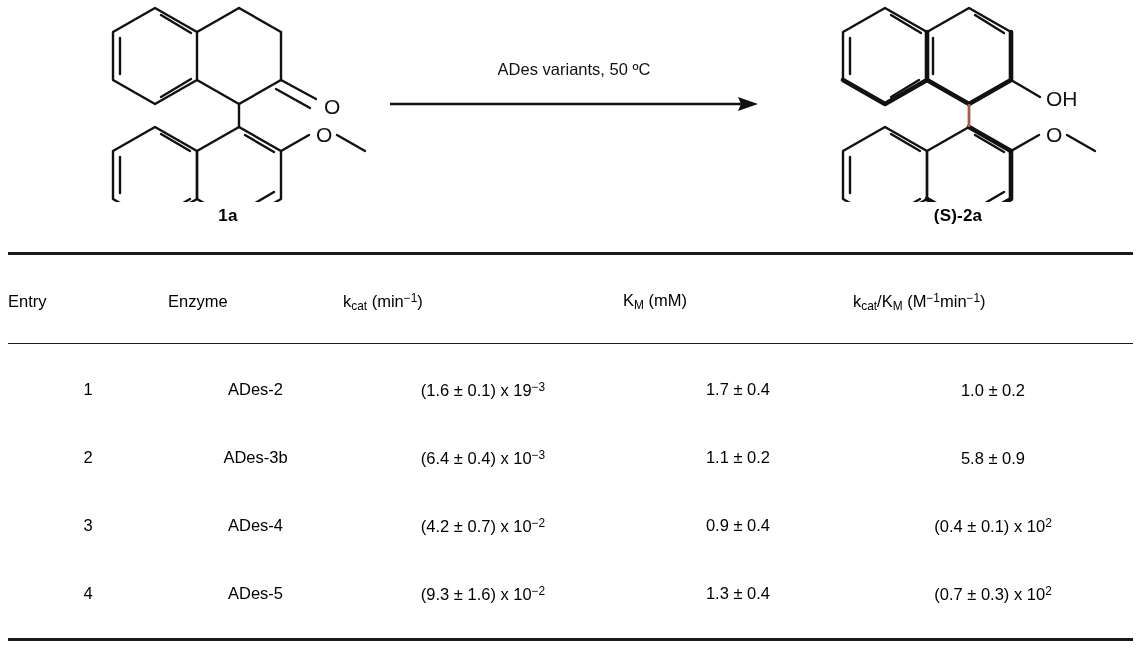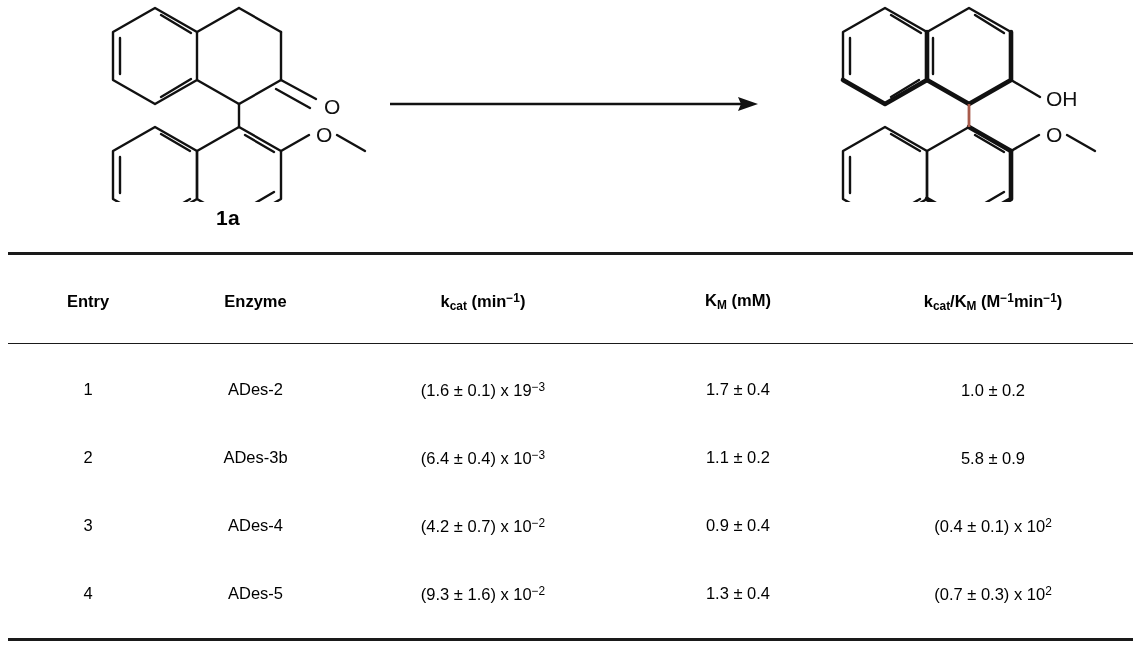--- a/index.html
+++ b/index.html
@@ -26,21 +26,21 @@
   .struct-wrap {
     position: absolute;
   }
   #substrate-wrap { left: 58px;  top: 2px;  width: 340px; height: 200px; }
   #product-wrap   { left: 788px; top: 2px;  width: 340px; height: 200px; }
 
   .cmpd-label {
     position: absolute;
     width: 340px;
     text-align: center;
-    font-size: 21px;
+    font-size: 17px;
     font-weight: bold;
     letter-spacing: 0.2px;
     top: 206px;
   }
   #substrate-label { left: 58px; }
   #product-label   { left: 788px; }
 
   
   #arrow-block {
     position: absolute;
@@ -74,22 +74,22 @@
     border-collapse: collapse;
     font-size: 16.5px;
   }
   #results-table col.c-entry  { width: 160px; }
   #results-table col.c-enzyme { width: 175px; }
   #results-table col.c-kcat   { width: 280px; }
   #results-table col.c-km     { width: 230px; }
   #results-table col.c-keff   { width: 280px; }
 
   #results-table thead th {
-    font-weight: bold;
-    text-align: center;
+    font-weight: normal;
+    text-align: left;
     padding: 36px 0 30px 0;
     border-top: 3px solid #1a1a1a;
     border-bottom: 1.6px solid #1a1a1a;
     white-space: nowrap;
   }
   #results-table tbody td {
     text-align: center;
     padding: 24px 0;
     white-space: nowrap;
   }
@@ -139,20 +139,21 @@
         <line x1="223" y1="149" x2="251" y2="133"></line>
         <line x1="279" y1="133" x2="307" y2="149"></line>
       </g>
       <text x="266" y="112" font-family="Liberation Sans, sans-serif" font-size="21" fill="#111">O</text>
       <text x="258" y="140" font-family="Liberation Sans, sans-serif" font-size="21" fill="#111">O</text>
     </svg>
   </div>
   <div class="cmpd-label" id="substrate-label">1a</div>
 
   <div id="arrow-block">
+    <div class="cond-text" id="cond-above">ADes variants, 50 ºC</div>
     <svg id="arrow-svg" width="372" height="20" viewBox="0 0 372 20">
       <line x1="2" y1="10" x2="356" y2="10" stroke="#111" stroke-width="2.6"></line>
       <polygon points="370,10 350,3 353,10 350,17" fill="#111"></polygon>
     </svg>
   </div>
 
   <div class="struct-wrap" id="product-wrap">
     <svg width="340" height="200" viewBox="0 0 340 200">
       <g fill="none" stroke="#111" stroke-linecap="round" stroke-linejoin="round">
 
@@ -182,20 +183,21 @@
 
         <line x1="223" y1="149" x2="251" y2="133" stroke-width="2.4"></line>
         <line x1="279" y1="133" x2="307" y2="149" stroke-width="2.4"></line>
       </g>
 
       <line x1="181" y1="102" x2="181" y2="125" stroke="#A85A4A" stroke-width="2.8"></line>
       <text x="258" y="104" font-family="Liberation Sans, sans-serif" font-size="21" fill="#111">OH</text>
       <text x="258" y="140" font-family="Liberation Sans, sans-serif" font-size="21" fill="#111">O</text>
     </svg>
   </div>
+  <div class="cmpd-label" id="product-label">(S)-2a</div>
 </div>
 
 <table id="results-table">
   <colgroup>
     <col class="c-entry">
       <col class="c-enzyme">
       <col class="c-kcat">
       <col class="c-km">
       <col class="c-keff">
   </colgroup>

